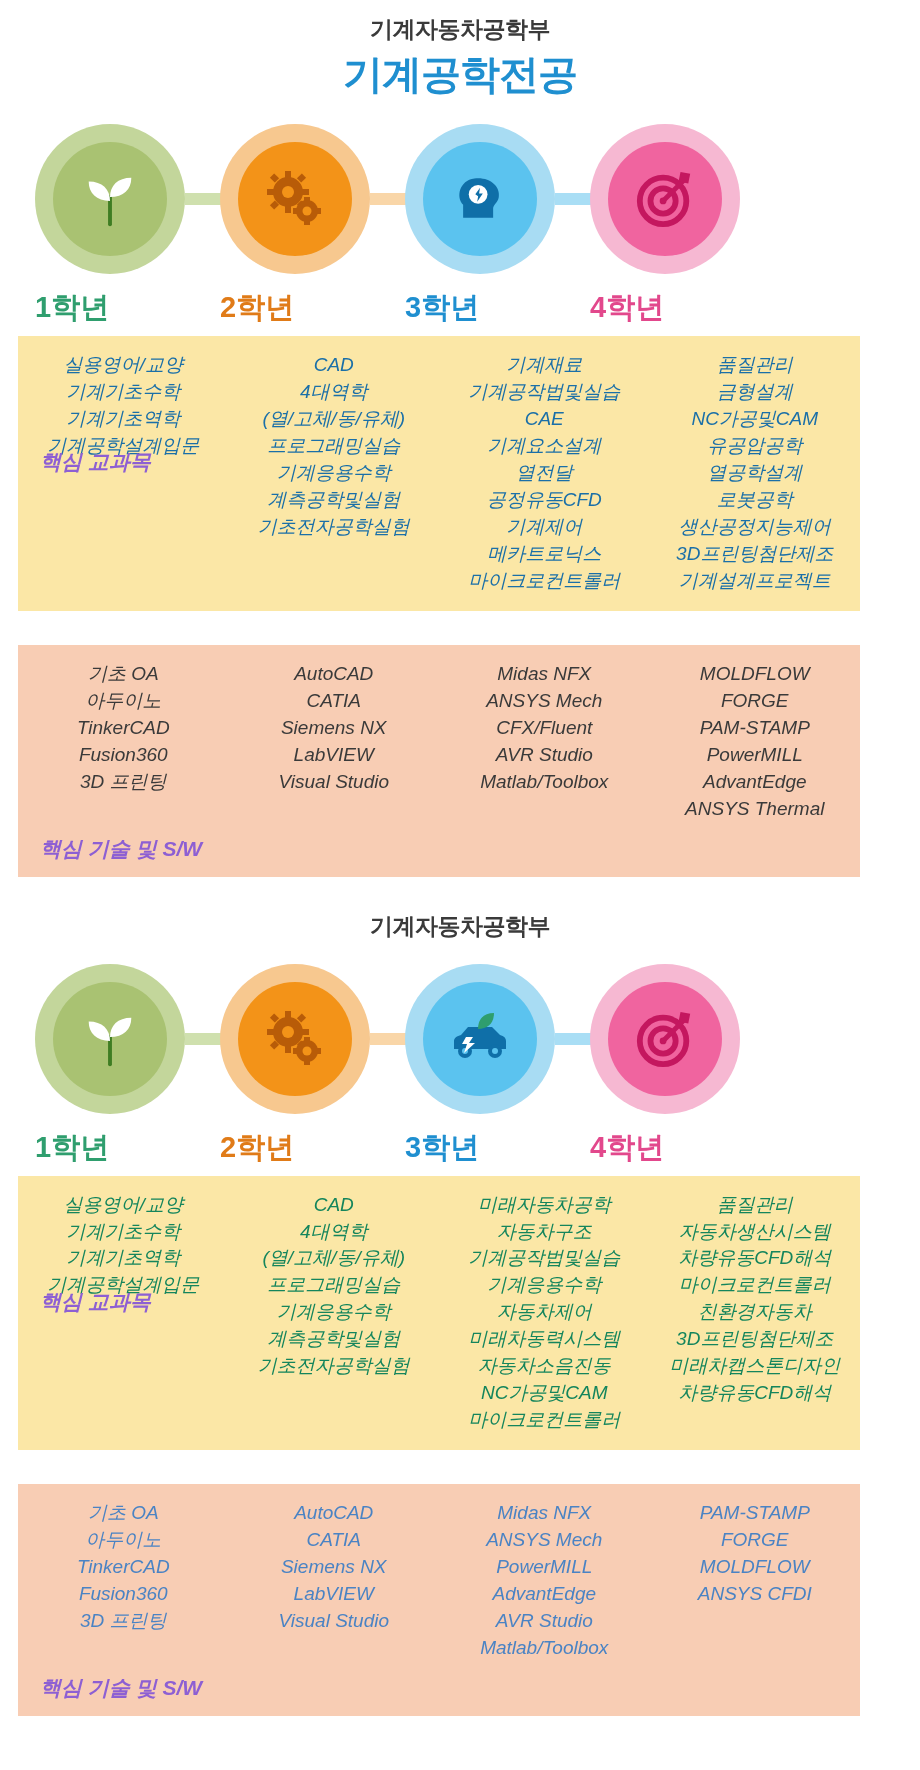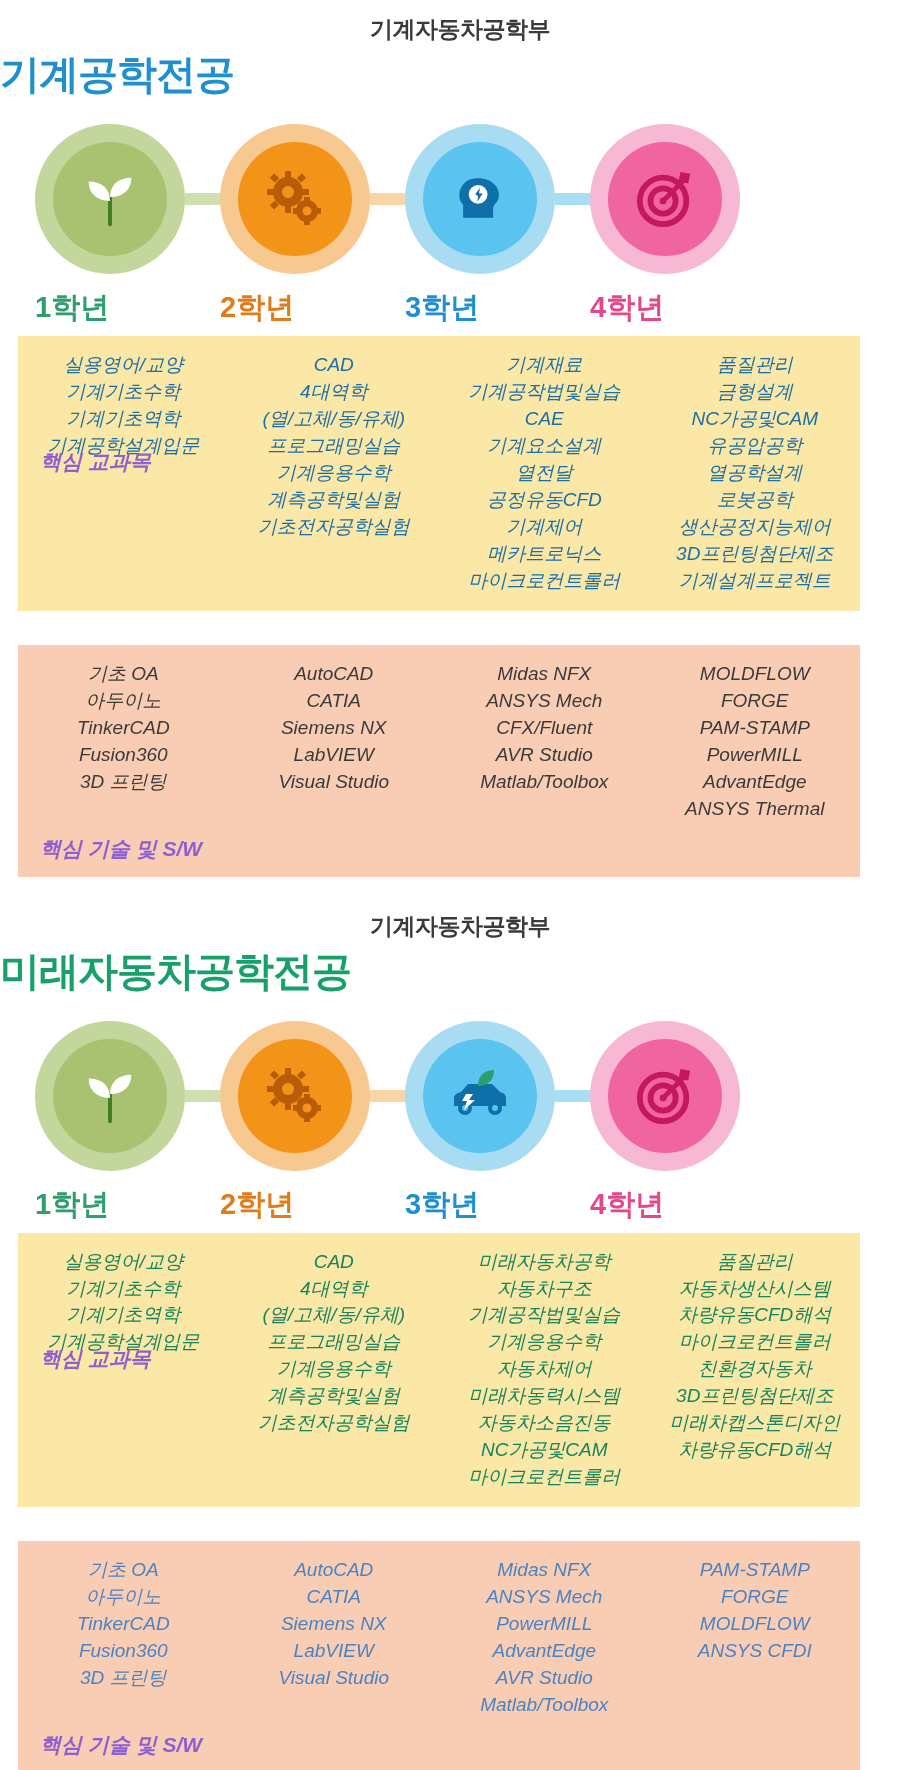--- a/index.html
+++ b/index.html
@@ -15,21 +15,21 @@
 
   
   .dept{
     text-align:center;
     font-size:23px;
     font-weight:bold;
     color:#3a3a3a;
     letter-spacing:-0.5px;
   }
   .major{
-    text-align:left;
+    text-align:center;
     font-size:40px;
     font-weight:bold;
     letter-spacing:-1px;
     margin-top:2px;
   }
   .major.blue{color:#1f8fd0;}
   .major.green{color:#18a06a;}
 
   
   .circles{
@@ -330,21 +330,20 @@
         <div class="band-caption">핵심 기술 및 S/W</div>
       </div>
 
     </div>
   </div>
 
   <div class="gap-sections"></div>
 
   <div class="section">
     <div class="dept">기계자동차공학부</div>
-    <div class="major green">미래자동차공학전공</div>
 
     <div class="circles">
       <div class="arrow-conn a1" style="left:185px;width:80px;">
         <div class="bar"></div>
           <div class="head"></div>
       </div>
       <div class="arrow-conn a2" style="left:370px;width:80px;">
         <div class="bar"></div>
           <div class="head"></div>
       </div>

